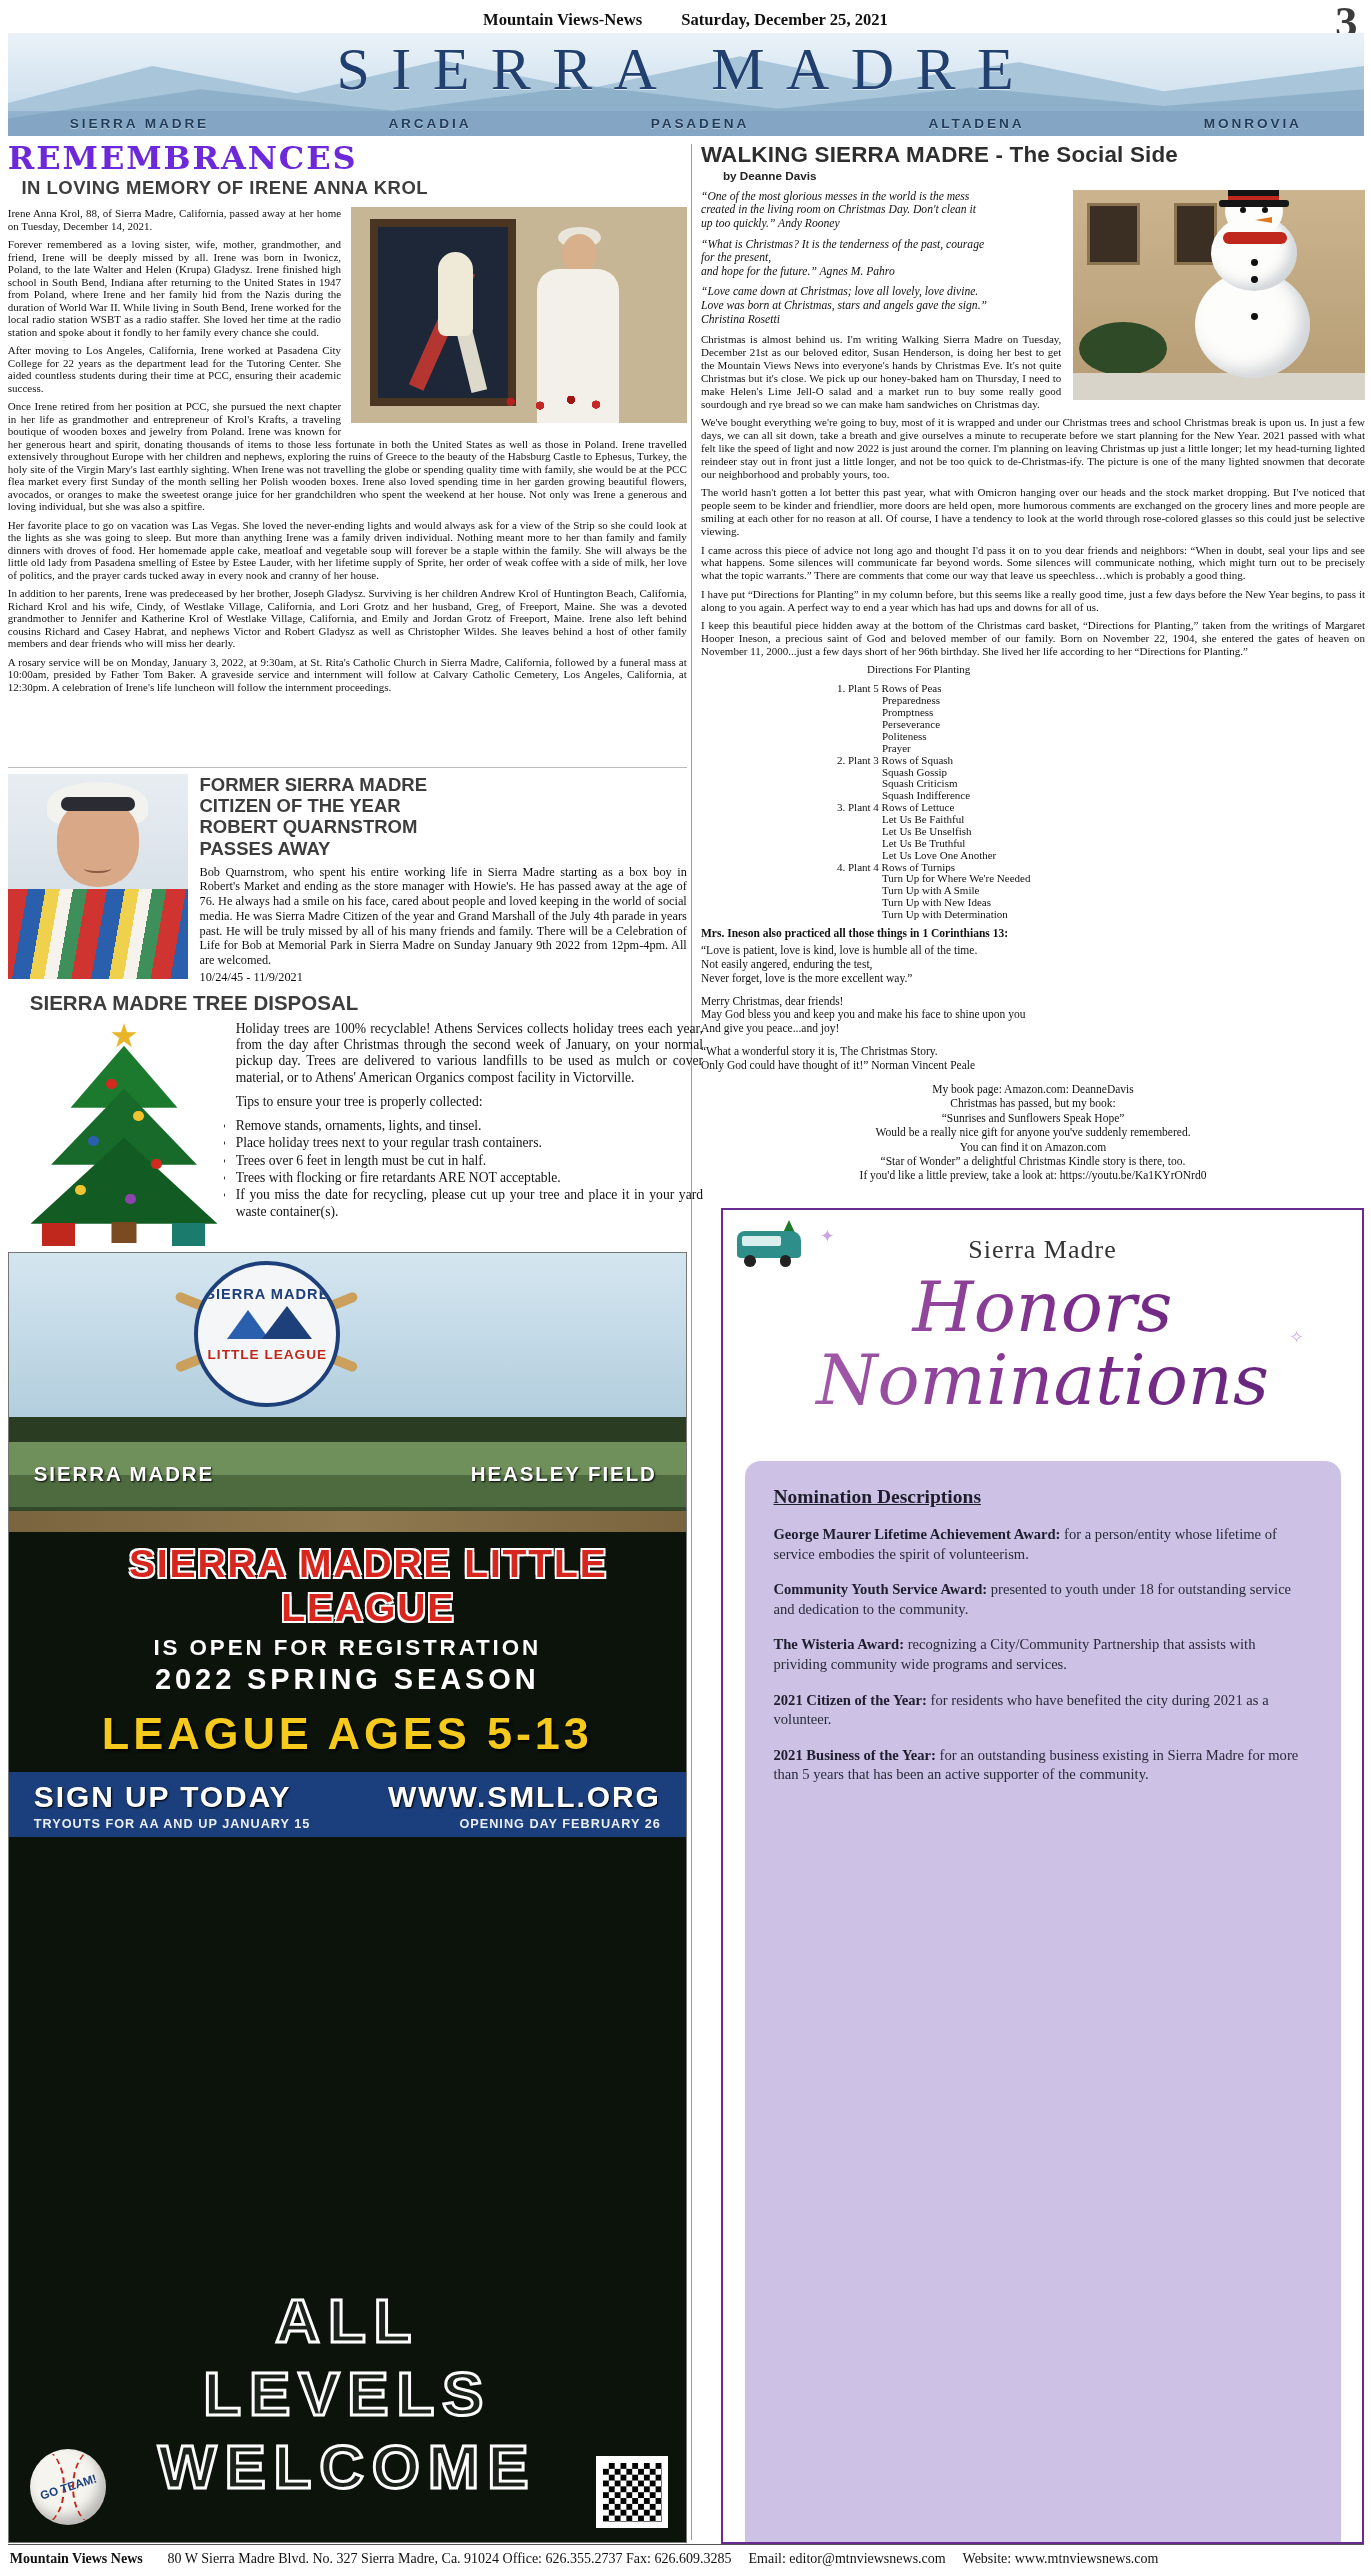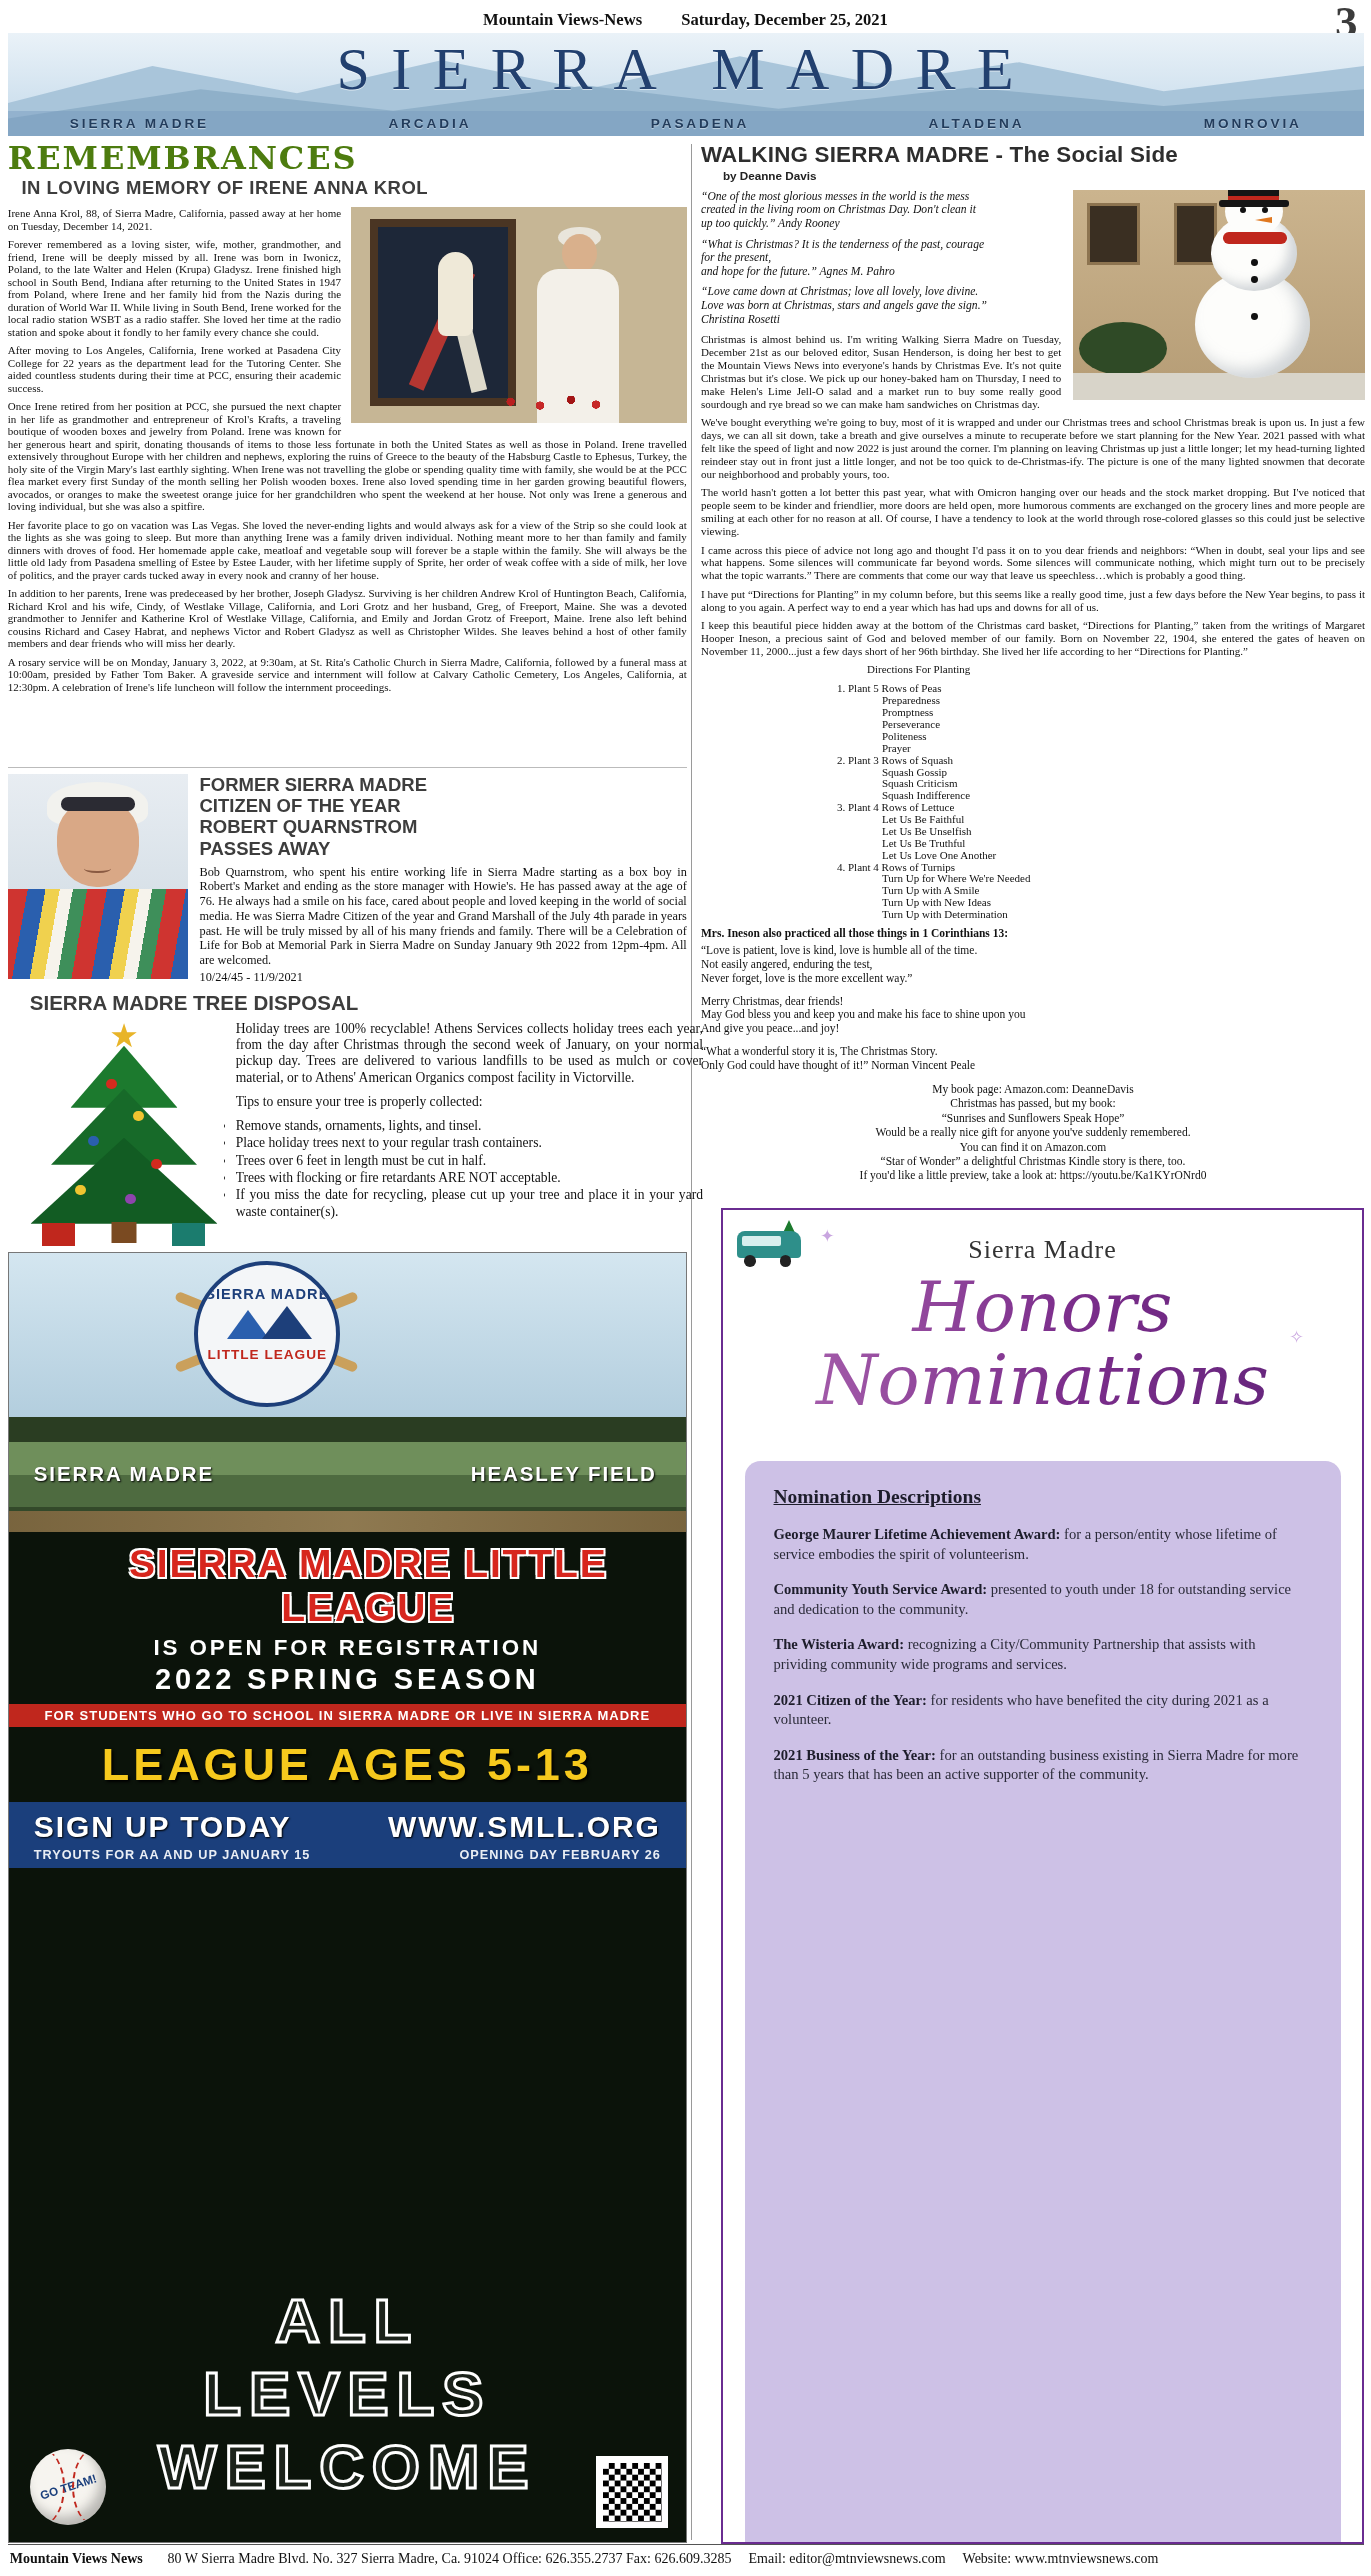--- a/index.html
+++ b/index.html
@@ -20,21 +20,21 @@
 
   
   .col-divider { position:absolute; left:691px; top:144px; height:2396px; border-left:1px solid #9a9a9a; }
   .footer-rule { position:absolute; left:7.8px; top:2544px; width:1356px; border-top:1.5px solid #555; }
   .footer { position:absolute; left:9.7px; top:2551px; width:1356px; font-size:14px; font-family:"Liberation Serif", serif; white-space:nowrap; }
   .footer b { margin-right:21.4px; }
   .footer .sp { margin-right:13.6px; }
 
   
   .remembrances { position:absolute; left:7.8px; top:142px; width:679px; height:625px; overflow:hidden; }
-  .remembrances h1 { margin:0; font-size:32px; line-height:1.05; letter-spacing:1.9px; font-weight:bold; font-family:"DejaVu Serif", serif; color:#4d7c0f; }
+  .remembrances h1 { margin:0; font-size:32px; line-height:1.05; letter-spacing:1.9px; font-weight:bold; font-family:"DejaVu Serif", serif; color:#6d28d9; }
   .remembrances h2 { margin:1.9px 0 7.8px 13.6px; font-size:18.5px; font-family:"Liberation Sans", sans-serif; color:#3d3d3d; letter-spacing:0.5px; }
   .obit-text { font-size:11px; line-height:1.14; text-align:justify; }
   .obit-text p { margin:0 0 5.8px 0; }
 
   .photo-irene { float:right; width:336px; height:216px; margin:0 0 5.8px 9.7px; background:#c6b695; position:relative; overflow:hidden; }
   .irene-frame { position:absolute; left:19.5px; top:11.7px; width:146px; height:187px; background:#1d2738; border:8.8px solid #4a3523; }
   .irene-ray-red { position:absolute; left:56px; top:39px; width:15.6px; height:127px; background:rgba(208,58,48,.85); transform:rotate(24deg); }
   .irene-ray-white { position:absolute; left:78px; top:39px; width:15.6px; height:127px; background:rgba(244,238,220,.9); transform:rotate(-14deg); }
   .irene-figure { position:absolute; left:60px; top:25px; width:35px; height:84px; background:#efe9d8; border-radius:17.5px 17.5px 7.8px 7.8px; }
   .irene-woman-head { position:absolute; right:90px; top:27px; width:35px; height:39px; background:#d9b08c; border-radius:50%; }
@@ -266,21 +266,20 @@
       </div>
     </div>
     <div class="ll-field">
       <span class="f-left">SIERRA MADRE</span>
       <span class="f-right">HEASLEY FIELD</span>
       <div class="ll-dirt"></div>
     </div>
     <div class="ll-headline">SIERRA MADRE LITTLE LEAGUE</div>
     <div class="ll-sub1">IS OPEN FOR REGISTRATION</div>
     <div class="ll-sub2">2022 SPRING SEASON</div>
-    <div class="ll-redband">FOR STUDENTS WHO GO TO SCHOOL IN SIERRA MADRE OR LIVE IN SIERRA MADRE</div>
     <div class="ll-ages">LEAGUE AGES 5-13</div>
     <div class="ll-blueband">
       <div class="ll-signup-row">
         <span>SIGN UP TODAY</span>
         <span>WWW.SMLL.ORG</span>
       </div>
       <div class="ll-small-row">
         <span>TRYOUTS  FOR AA AND UP JANUARY 15</span>
         <span>OPENING DAY FEBRUARY 26</span>
       </div>

